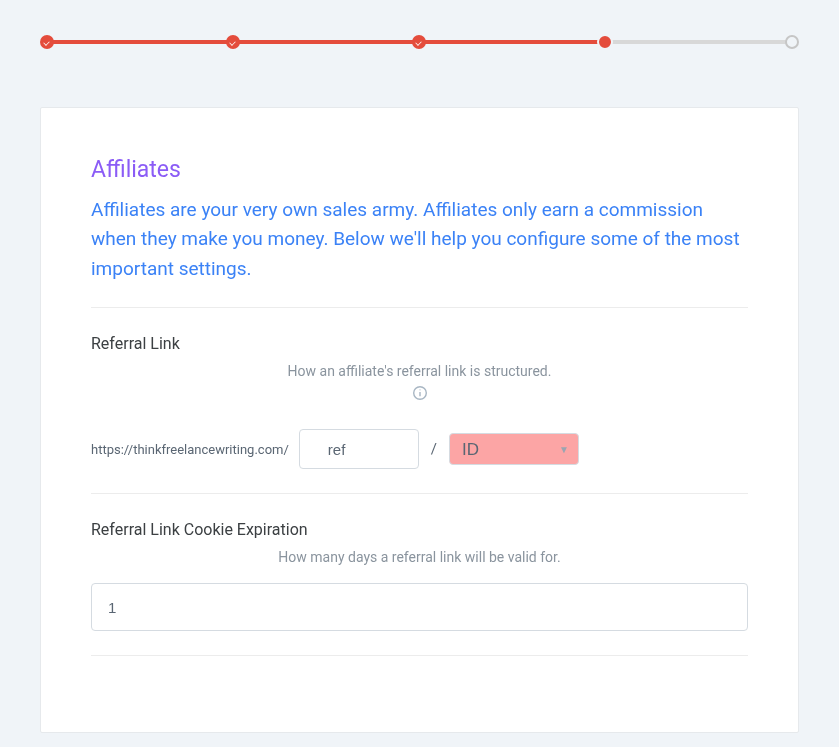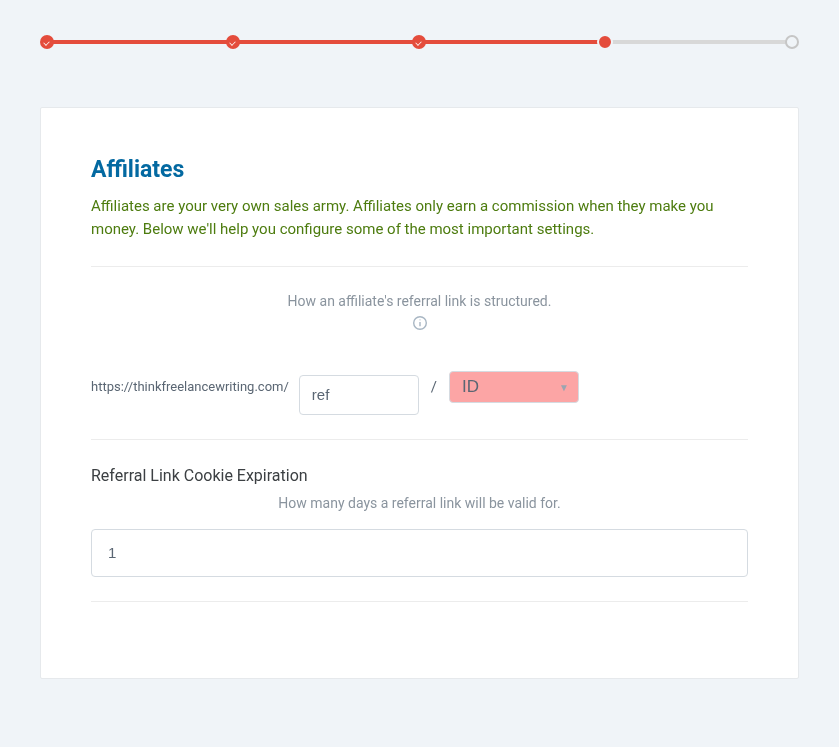--- a/index.html
+++ b/index.html
@@ -82,27 +82,27 @@
     }
     .card {
       background: #ffffff;
       border: 1px solid #e6e9ec;
       border-radius: 2px;
       margin: 58px 40px 20px 40px;
       padding: 48px 50px 50px 50px;
     }
     .card-title {
       font-size: 23px;
-      font-weight: 700;
-      color: #0369a1;
+      font-weight: 400;
+      color: #8b5cf6;
       margin-bottom: 12px;
     }
     .card-desc {
-      font-size: 15px;
-      color: #4d7c0f;
+      font-size: 19px;
+      color: #3b82f6;
       line-height: 1.55;
     }
     .divider {
       border: none;
       border-top: 1px solid #ececec;
       margin: 24px 0 26px 0;
     }
     .section-title {
       font-size: 16px;
       color: #3c4043;
@@ -131,25 +131,24 @@
     }
     .url-prefix {
       font-size: 13px;
       color: #5a6673;
     }
     .ref-input {
       width: 120px;
       height: 40px;
       border: 1px solid #d5dbe1;
       border-radius: 4px;
-      padding: 0 12px;
+      padding: 0 28px;
       font-size: 15px;
       color: #5a6673;
       outline: none;
-      margin-top: 16px;
     }
     .slash {
       font-size: 15px;
       color: #5a6673;
       padding: 0 2px;
     }
     .select-wrap {
       position: relative;
       width: 130px;
     }
@@ -217,20 +216,21 @@
   </div>
 </div>
 
 <div class="card">
   <h1 class="card-title">Affiliates</h1>
   <p class="card-desc">Affiliates are your very own sales army. Affiliates only earn a commission when they make you money. Below we'll help you configure some of the most important settings.</p>
 
   <hr class="divider">
 
   <div>
+    <div class="section-title">Referral Link</div>
     <div class="section-desc">
       <span>How an affiliate's referral link is structured.</span>
       <span class="info-icon">
         <svg viewBox="0 0 16 16" width="16" height="16" fill="none" stroke="currentColor" stroke-width="1.4">
           <circle cx="8" cy="8" r="6.3"></circle>
           <line x1="8" y1="7" x2="8" y2="11.2"></line>
           <circle cx="8" cy="4.8" r="0.6" fill="currentColor" stroke="none"></circle>
         </svg>
       </span>
     </div>

